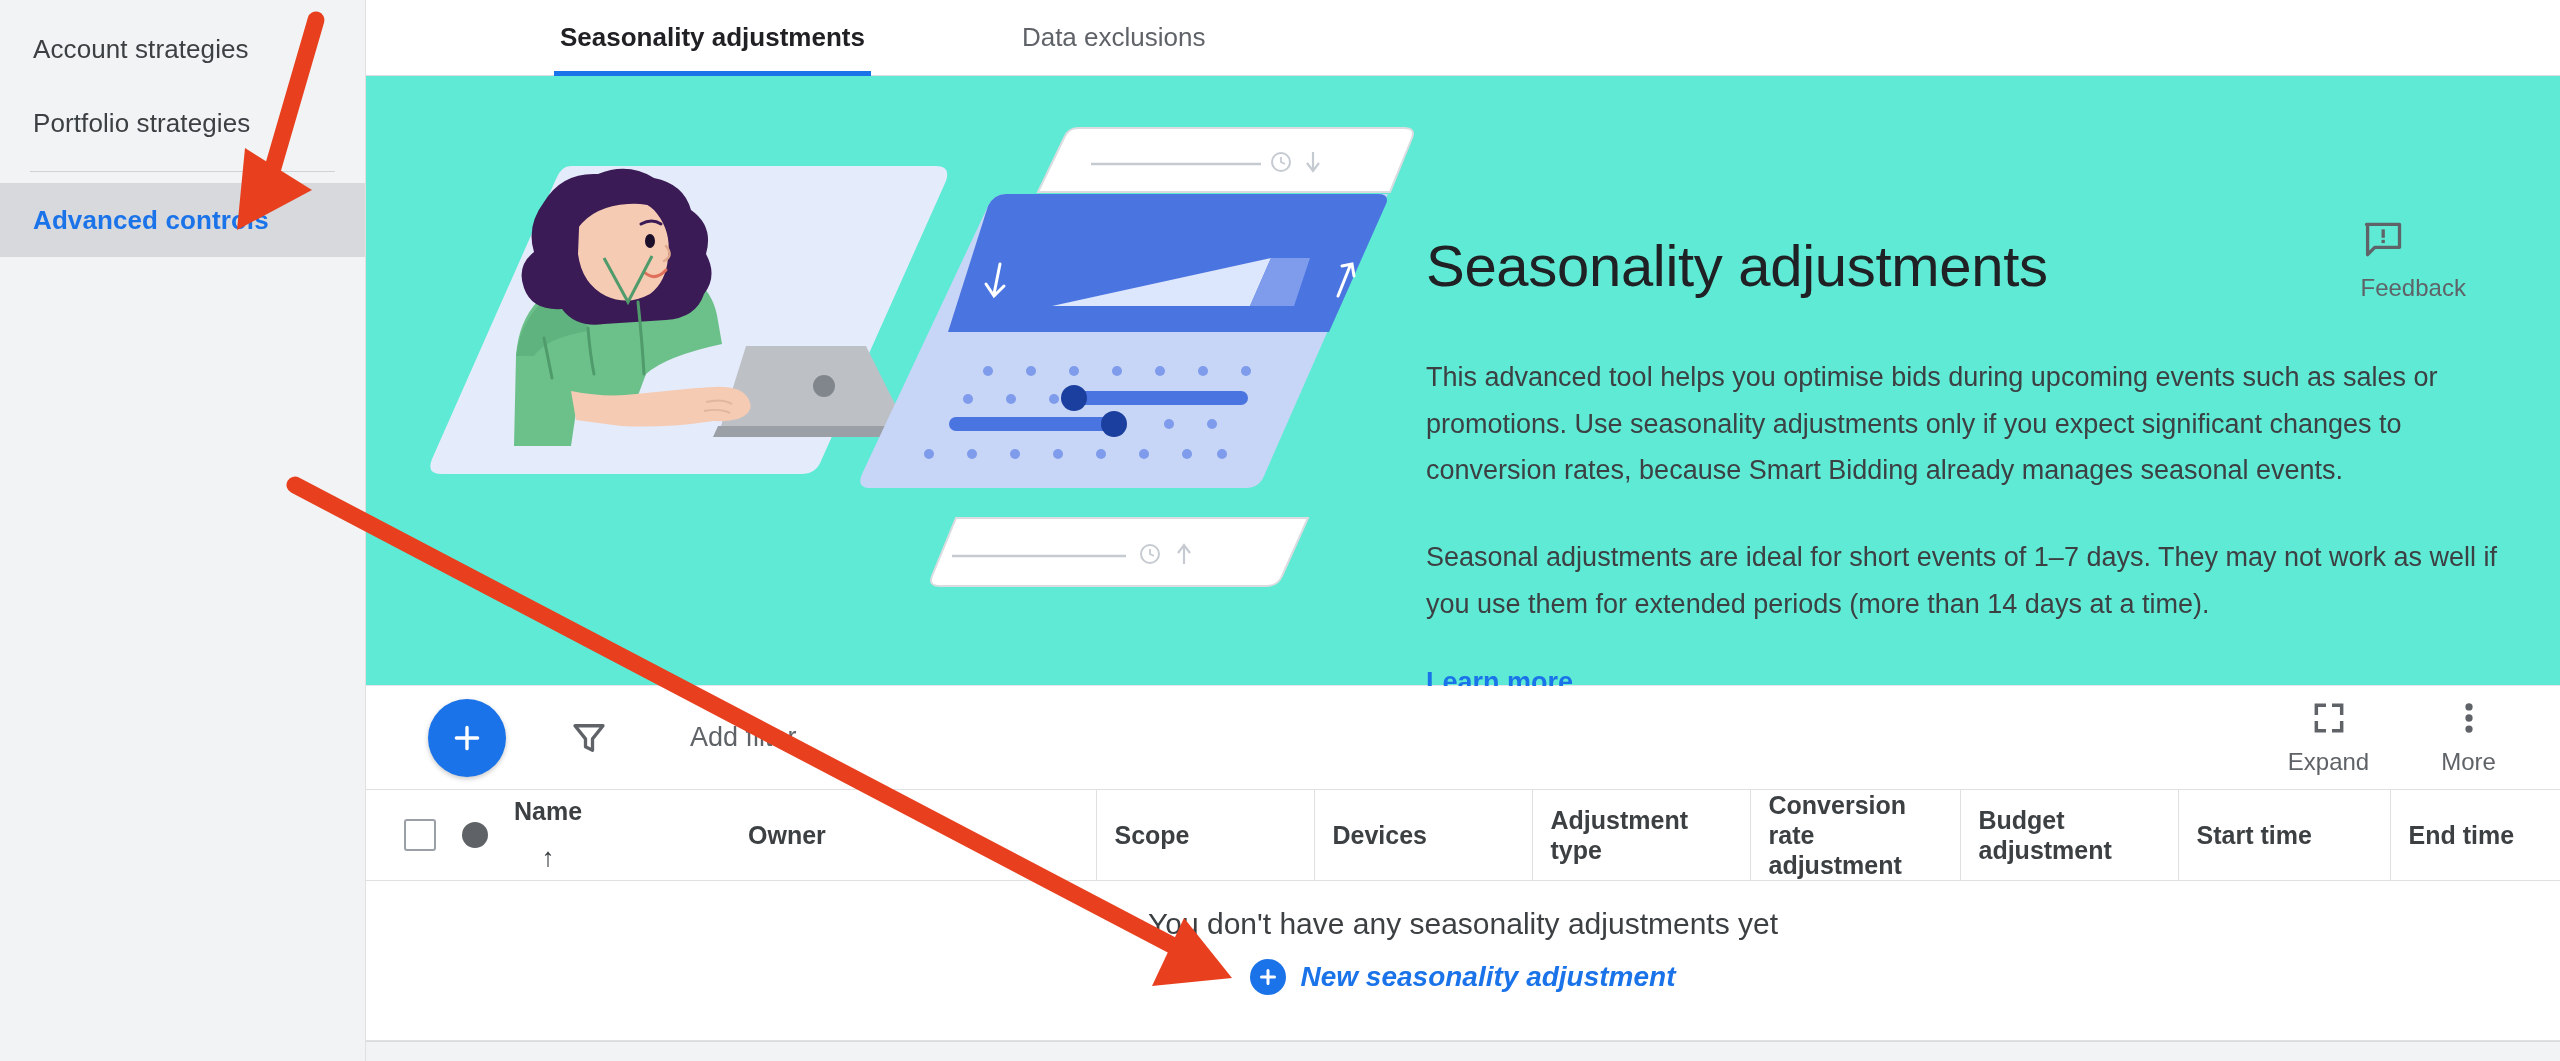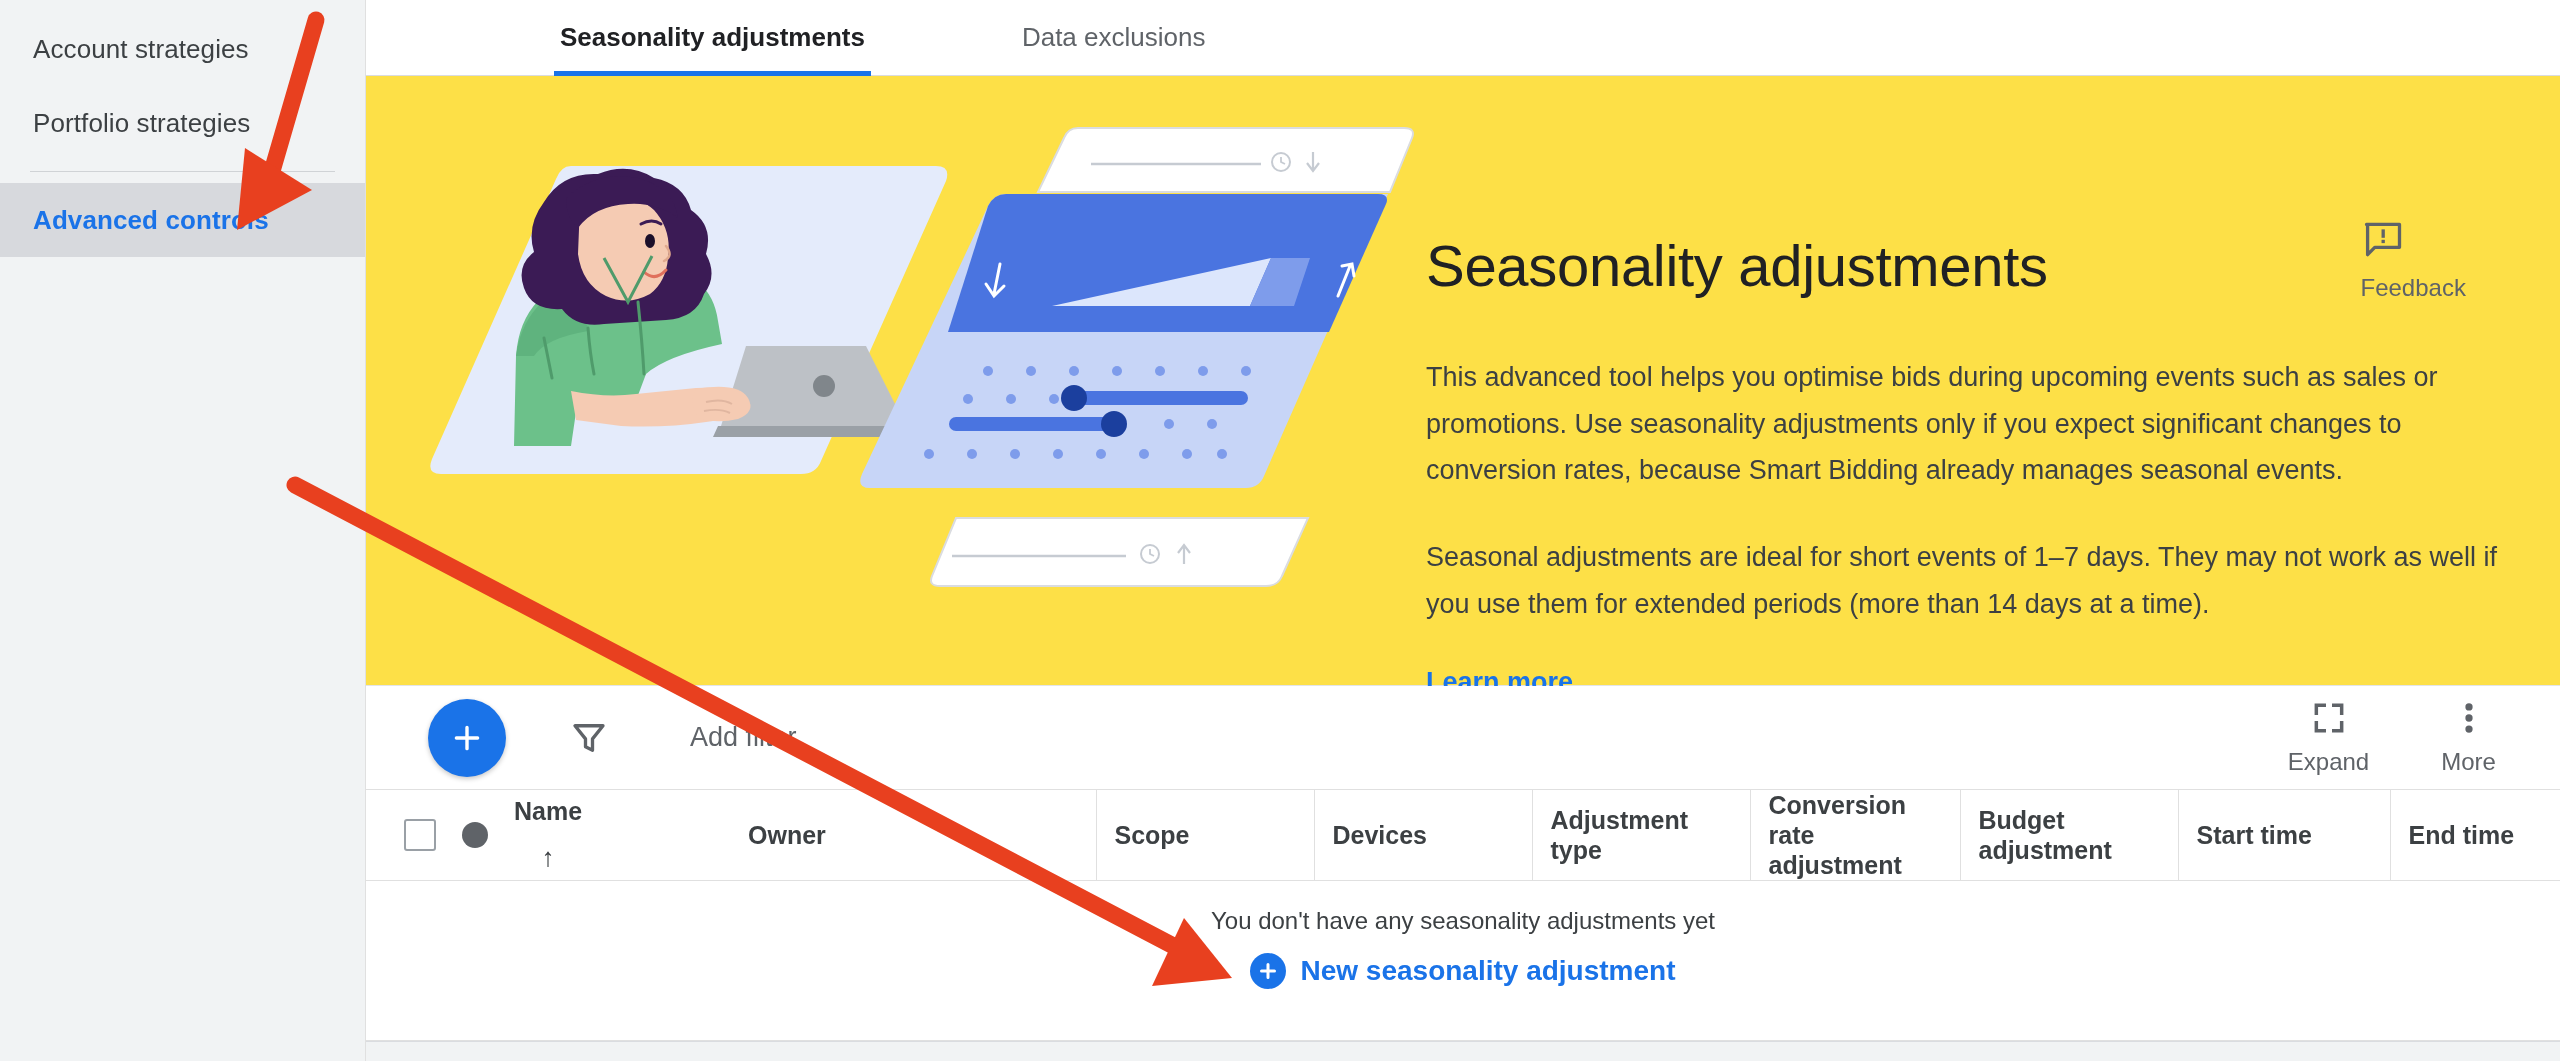--- a/index.html
+++ b/index.html
@@ -39,21 +39,21 @@
   }
   .nav-divider {
     height: 1px; background: #d0d3d6;
     margin: 11px 30px 11px 30px;
   }
 
   
   .main {
     flex: 1 1 auto;
     height: 1061px;
-    background: #fde047;
+    background: #5eead4;
     display: flex; flex-direction: column;
     position: relative;
   }
 
   
   .tabbar {
     height: 76px;
     flex: 0 0 76px;
     border-bottom: 1px solid #dadce0;
     display: flex; align-items: stretch;
@@ -211,26 +211,26 @@
     position: relative;
     border-right: none !important;
   }
   .empty-inner {
     position: absolute;
     left: 0; right: 0; top: 0;
     display: flex; flex-direction: column; align-items: center;
     padding-top: 26px;
     pointer-events: none;
   }
-  .empty-msg { font-size: 24px; color: #3c4043; }
+  .empty-msg { font-size: 30px; color: #3c4043; }
   .empty-cta {
     margin-top: 18px;
     display: flex; align-items: center; gap: 14px;
     font-size: 28px; color: #1a73e8; font-weight: 700;
-    cursor: pointer; pointer-events: auto;
+    cursor: pointer; pointer-events: auto; font-style: italic;
   }
   .plus-circle {
     width: 36px; height: 36px; border-radius: 50%;
     background: #1a73e8;
     display: flex; align-items: center; justify-content: center;
     flex: 0 0 36px;
   }
 
   .below-table {
     flex: 1 1 auto;

